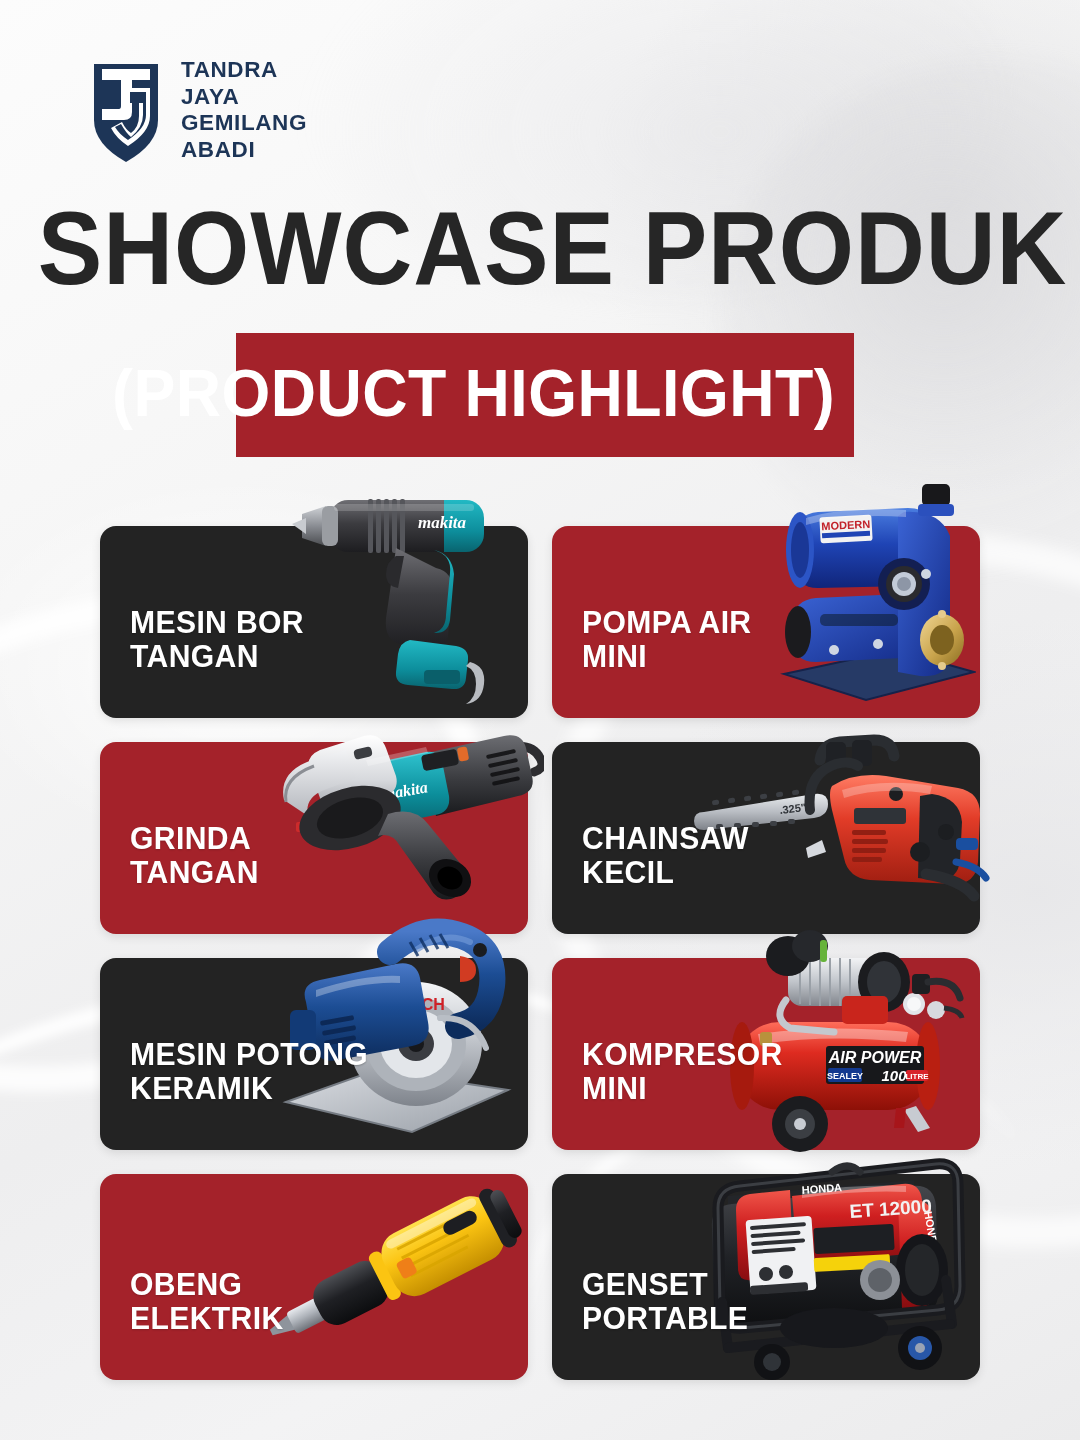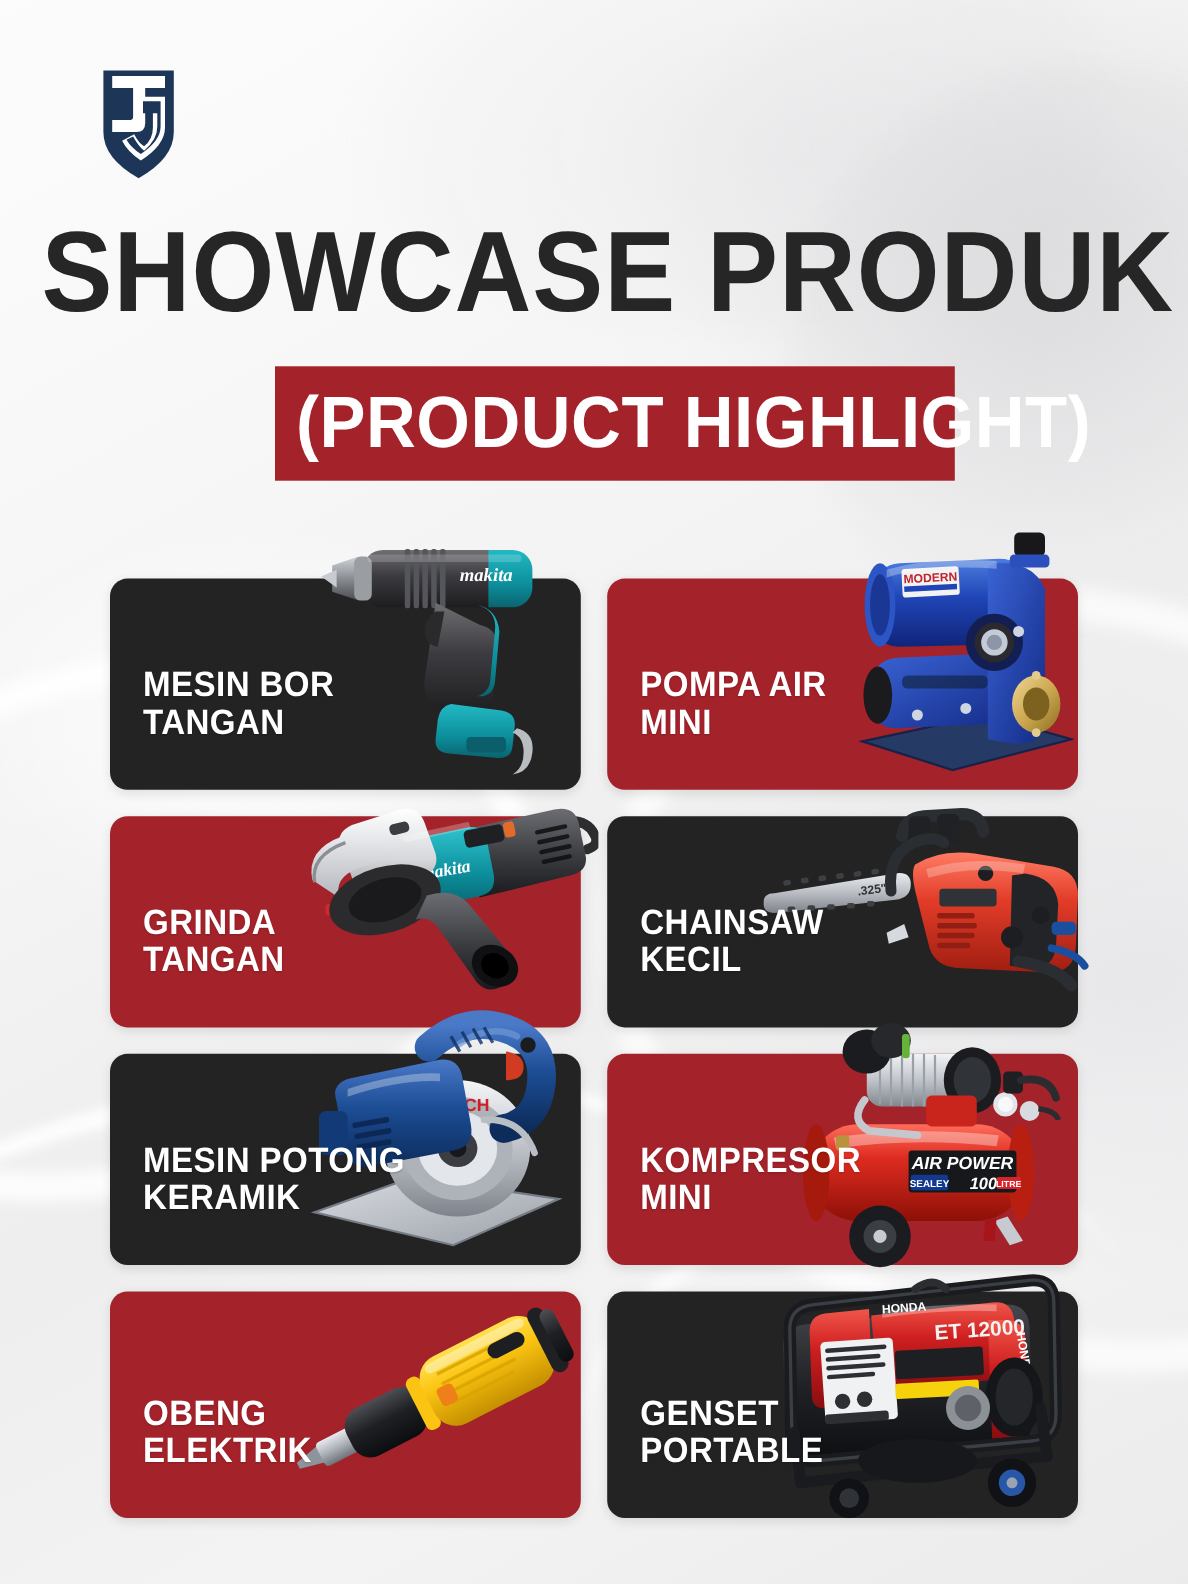--- a/index.html
+++ b/index.html
@@ -116,28 +116,28 @@
     font-weight: bold;
     font-size: 104px;
     line-height: 1;
     letter-spacing: 1px;
     color: #262626;
     transform: scaleX(0.93);
     white-space: nowrap;
   }
   .title-sub-wrap {
     position: absolute;
-    left: 250px;
+    left: 236px;
     top: 333px;
     width: 618px;
-    height: 104px;
+    height: 124px;
     background: #a4222a;
     display: flex;
     align-items: center;
-    justify-content: flex-start;
+    justify-content: flex-end;
   }
   .title-sub {
     font-family: "Liberation Sans Narrow", "Liberation Sans", sans-serif;
     font-weight: bold;
     font-size: 66px;
     line-height: 1;
     letter-spacing: 0.5px;
     color: #ffffff;
     transform: scaleX(0.95);
     white-space: nowrap;
@@ -206,20 +206,26 @@
   <div class="logo-block">
     <svg class="logo-mark" viewBox="0 0 80 108">
       <path d="M8 6 H72 V62 Q72 86 40 104 Q8 86 8 62 Z" fill="#1d3557"></path>
       <path d="M14 12 H40 V44 Q40 52 33 52 H14 Z" fill="#ffffff" opacity="0"></path>
 
       <rect x="14" y="22" width="52" height="0" fill="#ffffff"></rect>
       <path d="M16 11 H64 V22 H46 V54 Q46 62 38 62 H16 V51 H33 Q35 51 35 48 V22 H16 Z" fill="#ffffff"></path>
       <path d="M40 30 H64 V58 Q64 74 42 88 Q30 80 25 70 L36 64 Q40 72 45 75 Q53 69 53 58 V41 H40 Z" fill="#ffffff"></path>
       <path d="M44 34 H60 V57 Q60 70 42 82 Q33 76 29 69 L35 66 Q40 75 45 79 Q57 69 57 57 V45 H44 Z" fill="#1d3557"></path>
     </svg>
+    <div class="logo-words">
+      <span>TANDRA</span>
+      <span>JAYA</span>
+      <span>GEMILANG</span>
+      <span>ABADI</span>
+    </div>
   </div>
 
   <div class="title-main">SHOWCASE PRODUK</div>
   <div class="title-sub-wrap">
     <div class="title-sub">(PRODUCT HIGHLIGHT)</div>
   </div>
 
   <div class="grid">
 
     <div class="card dark">

